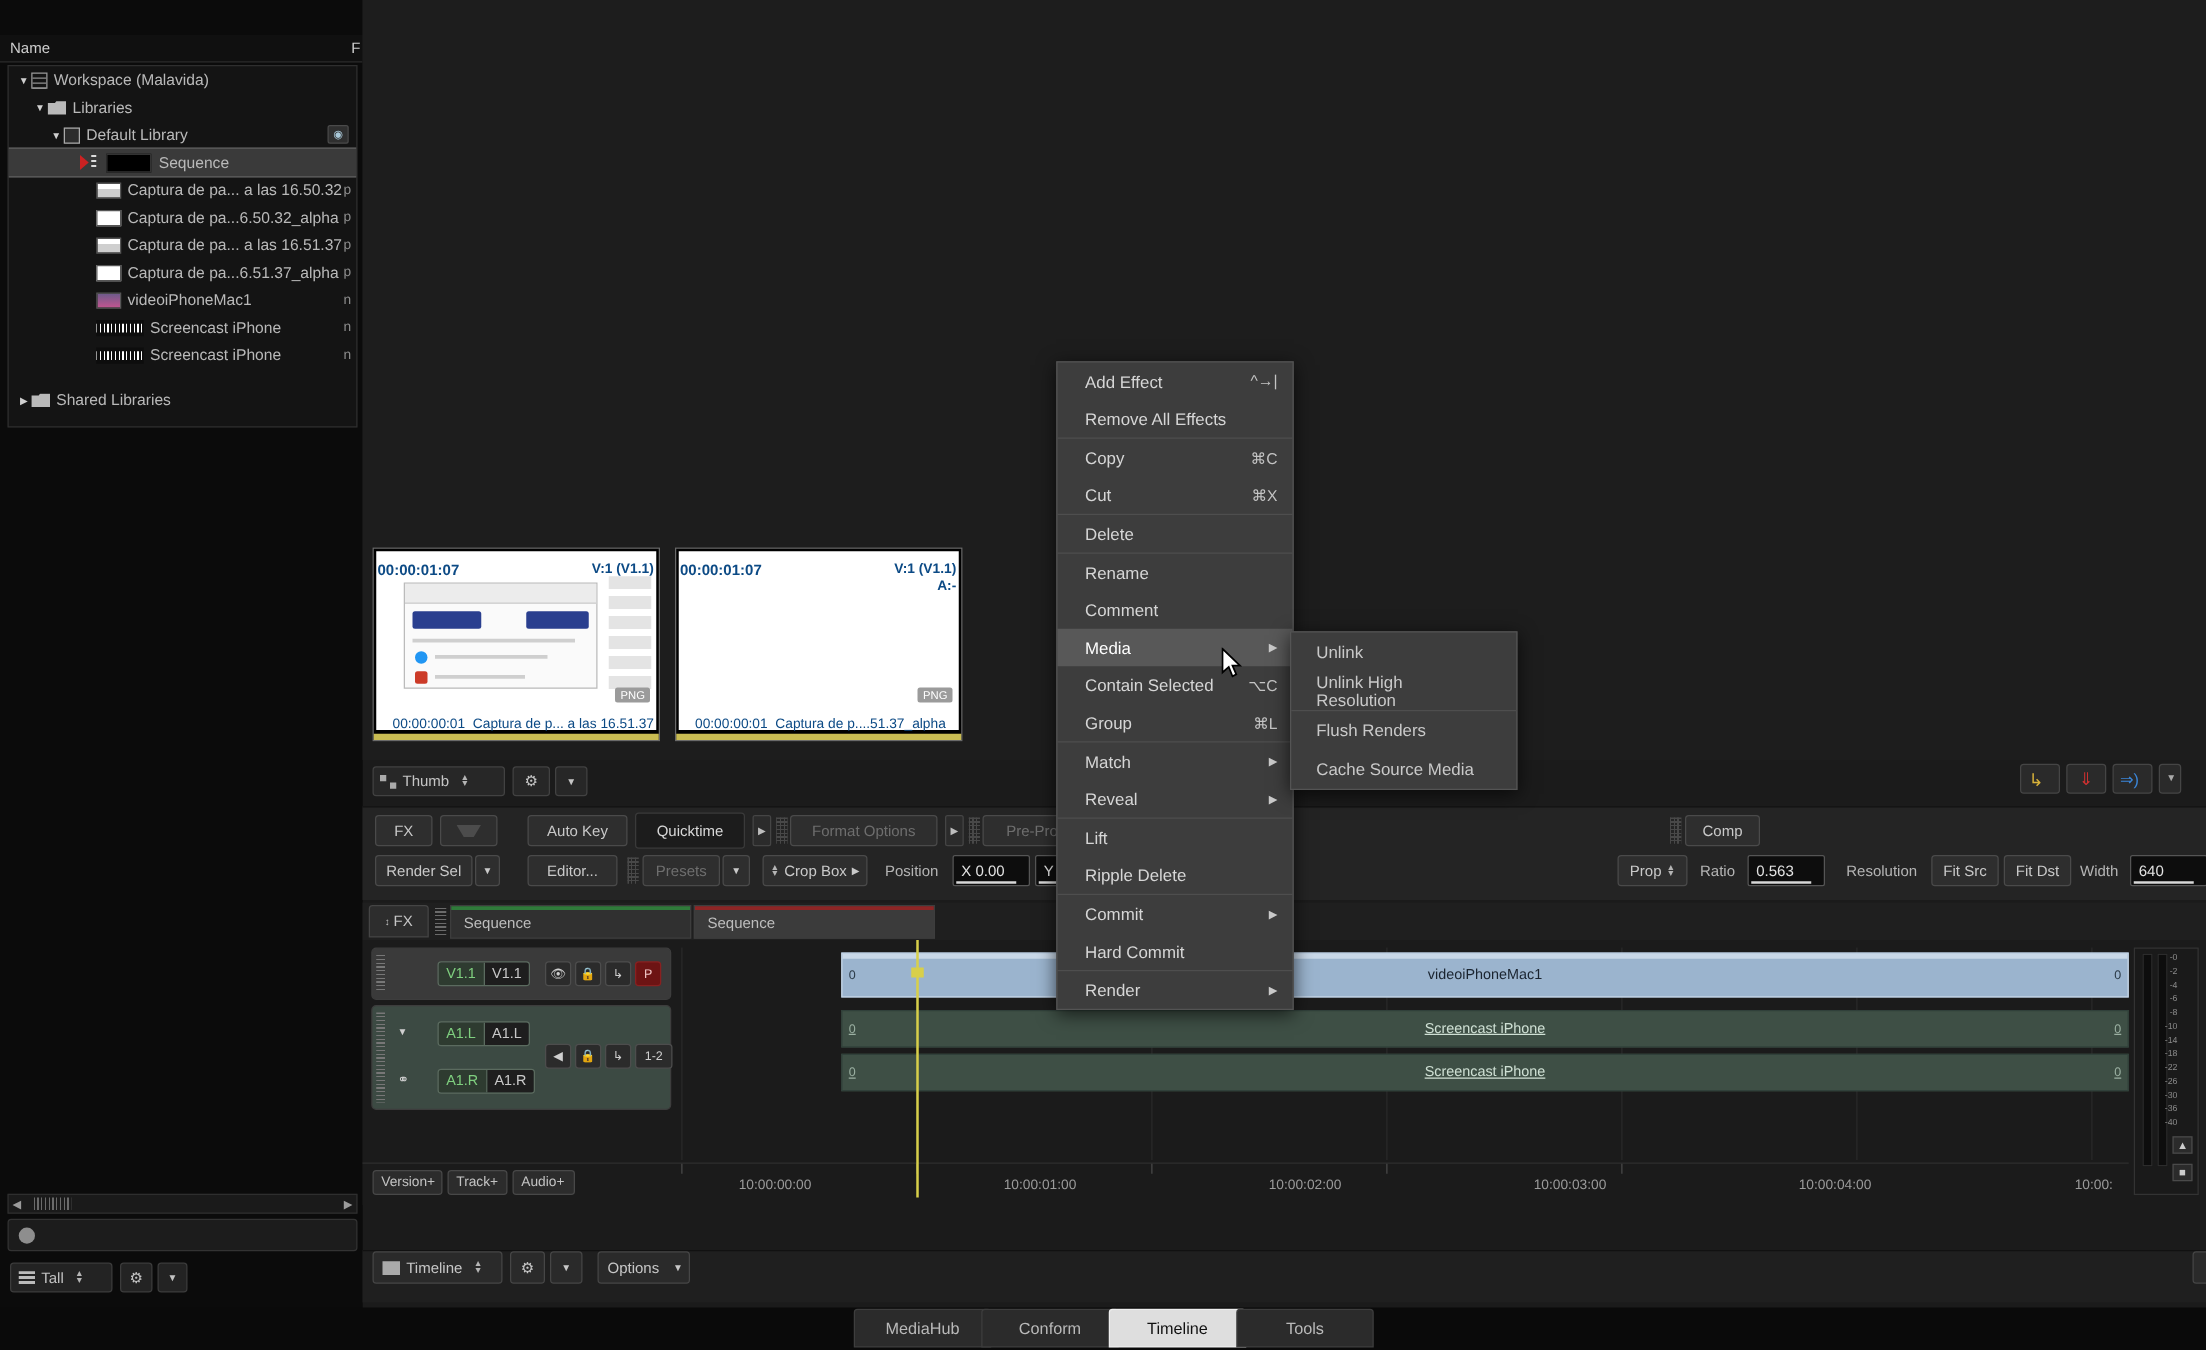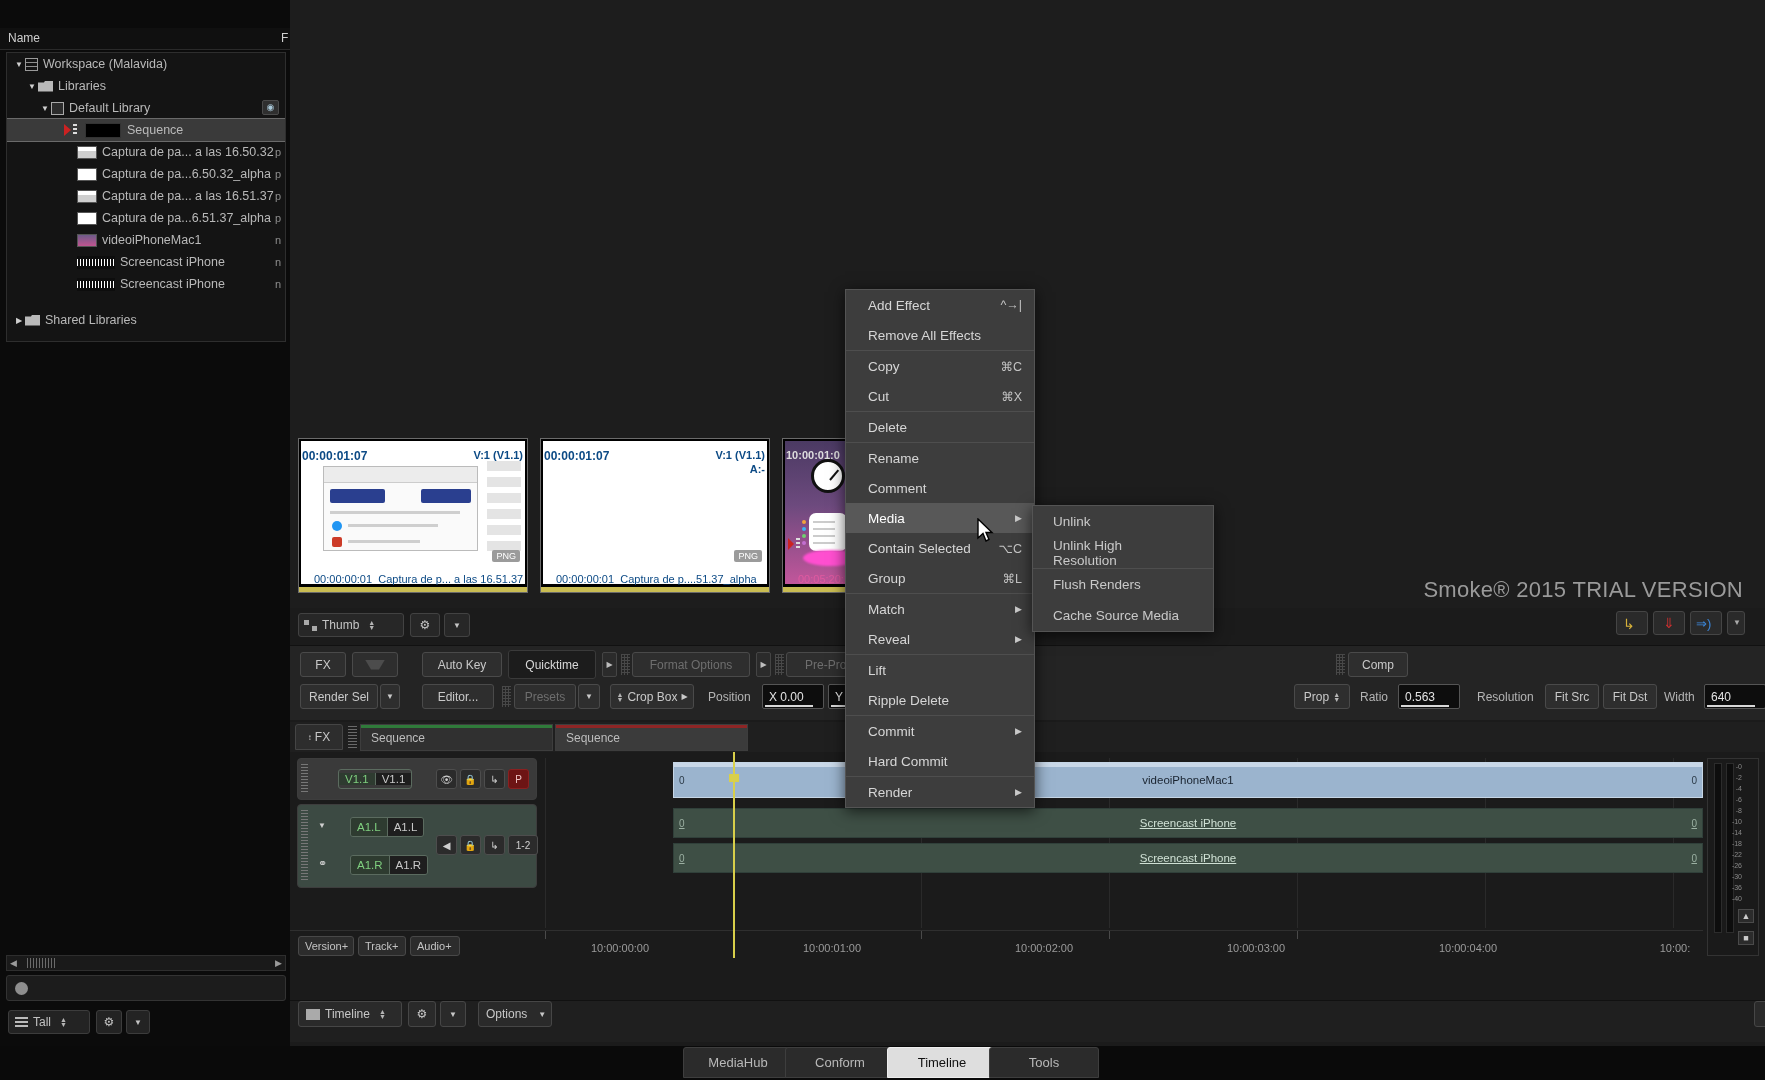--- a/index.html
+++ b/index.html
@@ -373,21 +373,20 @@
     </div>
     <div class="lf-btn" style="left:126px; top:2px; width:24px; justify-content:center;">
       <span style="font-size:8px;">▼</span>
     </div>
   </div>
 </div>
 
 <div id="main">
 
   <div id="viewer-area">
-    <div id="trial-text">Smoke® 2015  TRIAL VERSION</div>
 
     <div class="clipthumb" style="left:8px; width:230px;">
       <div class="ct-white">
         <div class="mock-win">
           <div class="mock-bar"></div>
           <div class="mock-blue"></div>
           <div class="mock-blue2"></div>
           <div class="mock-line" style="left:6px; top:44px; width:130px;"></div>
           <div class="mock-icon" style="left:8px; top:54px; background:#2196f3;"></div>
           <div class="mock-line" style="left:24px; top:57px; width:90px;"></div>
@@ -412,42 +411,20 @@
       </div>
       <div class="ct-overlay">
         <span class="ct-tl">00:00:01:07</span>
         <span class="ct-tr">V:1 (V1.1)</span>
         <span class="ct-tr2">A:-</span>
         <span class="ct-bottom"><span>00:00:00:01</span>&nbsp; <span>Captura de p....51.37_alpha</span></span>
       </div>
       <div class="ct-underline"></div>
     </div>
 
-    <div class="clipthumb" style="left:492px; width:106px;">
-      <div class="phone-mock">
-        <div class="clockface"></div>
-        <div class="notecard">
-          <i style="top:8px;"></i>
-            <i style="top:15px;"></i>
-            <i style="top:22px;"></i>
-            <i style="top:29px;"></i>
-          <div class="notedot" style="top:7px;left:-7px;background:#f2a33c;"></div>
-          <div class="notedot" style="top:14px;left:-7px;background:#3cb4f2;"></div>
-          <div class="notedot" style="top:21px;left:-7px;background:#6fd06f;"></div>
-          <div class="notedot" style="top:28px;left:-7px;background:#c36fd0;"></div>
-        </div>
-        <div class="pinkblob"></div>
-        <div class="recicon"></div>
-      </div>
-      <div class="ct-overlay">
-        <span class="ct-tl" style="font-size:11px;color:#ddd;">10:00:01:0</span>
-        <span class="ct-bottom" style="color:#e05aa0;">00:05:20:1</span>
-      </div>
-      <div class="ct-underline"></div>
-    </div>
 
     <div id="thumb-ctrl">
       <div class="ctl-box" style="left:0; width:106px;">
         <span style="display:inline-block;width:13px;height:11px;background:linear-gradient(#aaa,#aaa) 0 0/5px 5px no-repeat,linear-gradient(#aaa,#aaa) 8px 6px/5px 5px no-repeat;"></span>
         <span>Thumb</span>
         <span class="spinner">
             <span>▲</span>
             <span>▼</span>
           </span>
       </div>
@@ -557,21 +534,21 @@
       <span class="topbar" style="background:#8d2525;"></span>
       <span>Sequence</span>
     </div>
 
   </div>
 
   <div id="timeline">
     <div id="track-head">
       <div class="track-panel tp-v">
         <div class="trk-grip"></div>
-        <div class="tagbox" style="left:40px; top:10px;align-items:center;">
+        <div class="tagbox" style="left:52px; top:10px;">
           <span class="tag-on">V1.1</span>
           <span class="tag-off">V1.1</span>
         </div>
         <div class="mini" style="left:138px; top:10px;">👁</div>
         <div class="mini" style="left:162px; top:10px;">🔒</div>
         <div class="mini" style="left:186px; top:10px;">↳</div>
         <div class="mini red" style="left:210px; top:10px;">P</div>
       </div>
       <div class="track-panel tp-a">
         <div class="trk-grip"></div>

